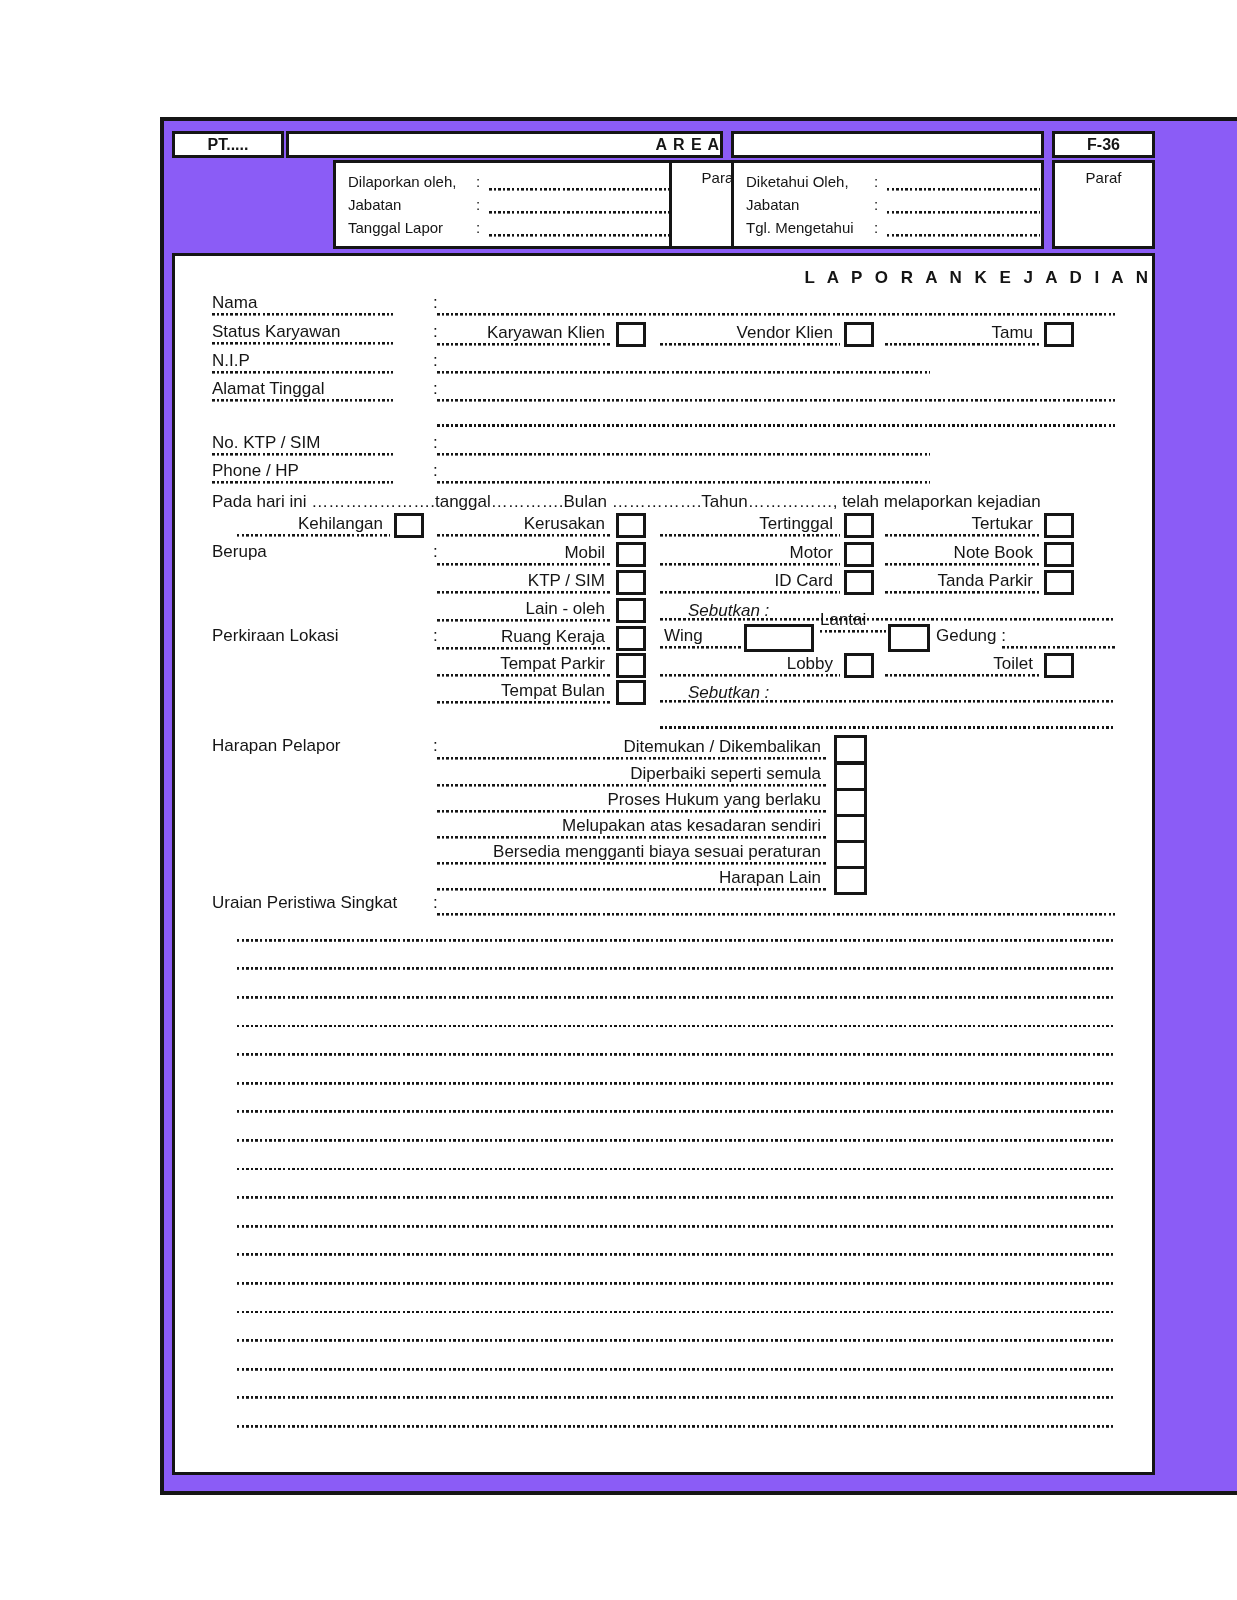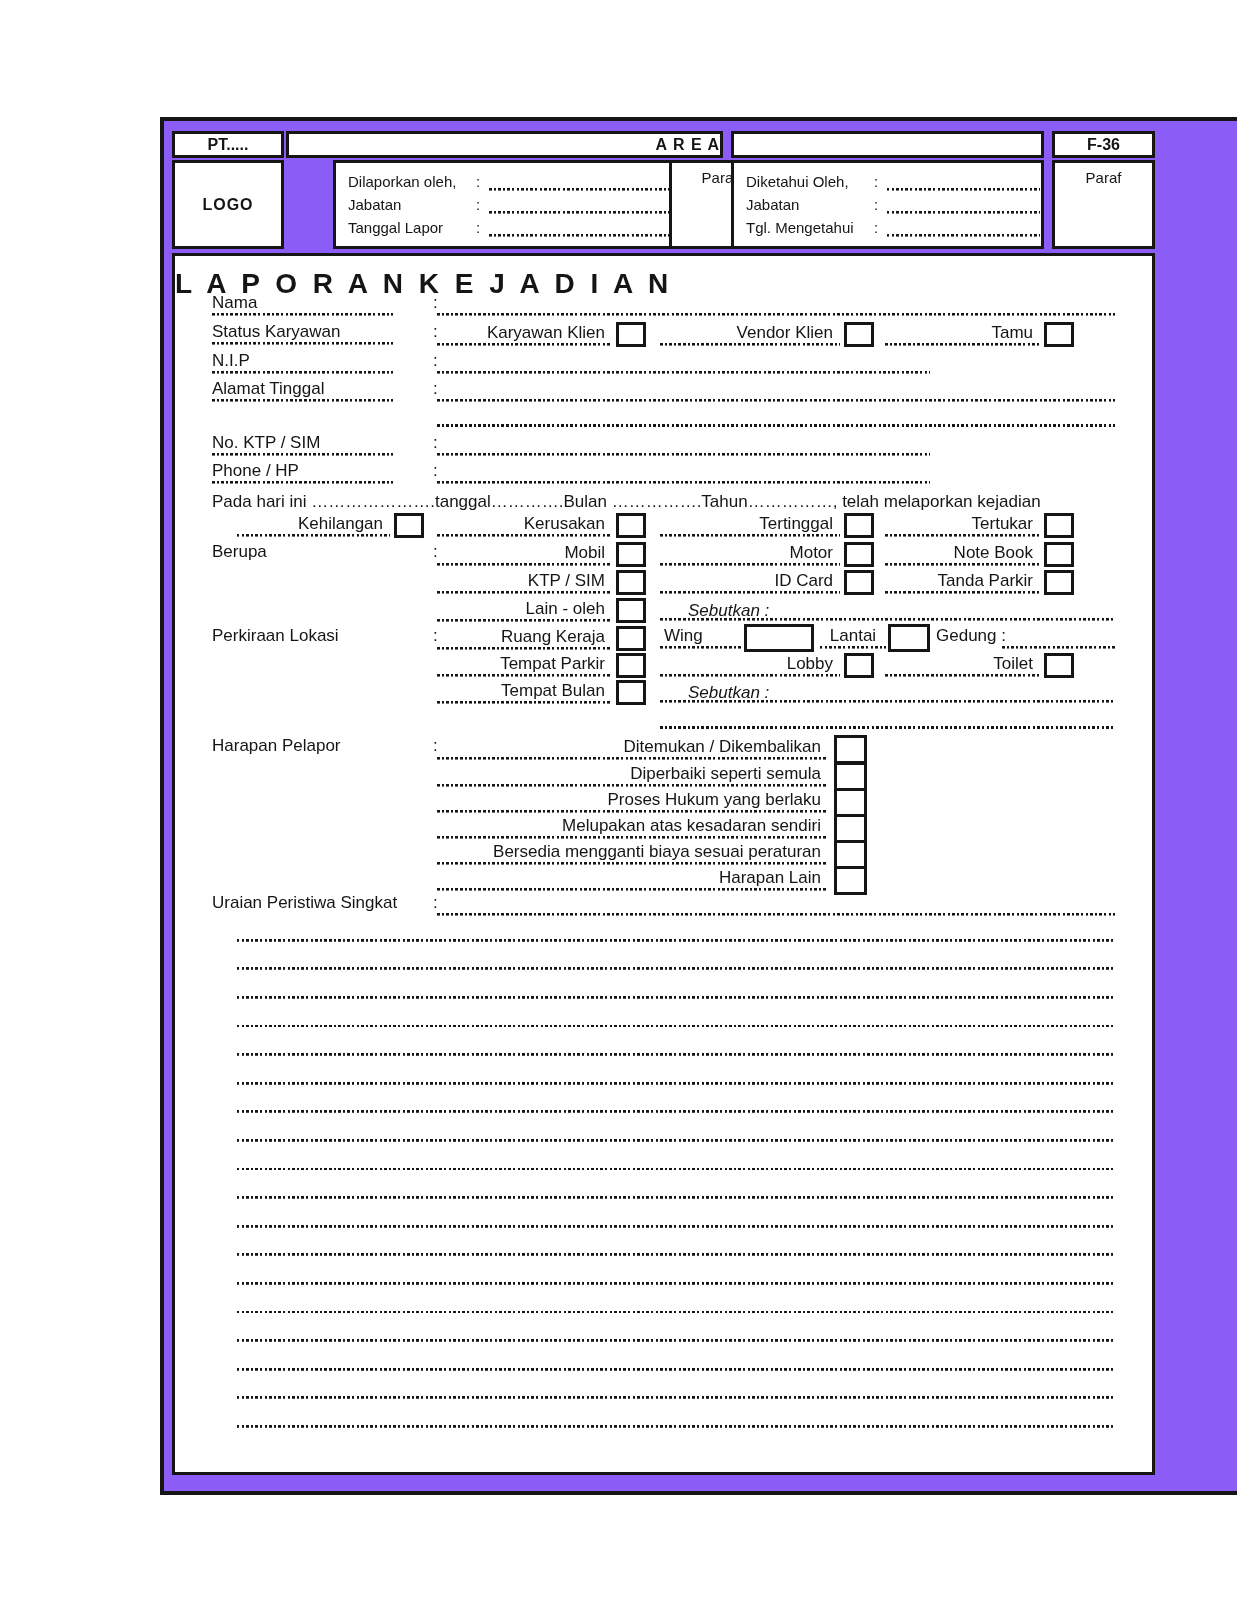--- a/index.html
+++ b/index.html
@@ -39,22 +39,22 @@
   .inforow { position:absolute; left:12px; height:20px; font-size:15px; white-space:nowrap; }
   .inforow .ilbl { position:absolute; left:0; bottom:1px; }
   .inforow .icolon { position:absolute; left:128px; bottom:1px; }
   .inforow .iline { position:absolute; left:141px; bottom:0; height:16px; }
   .rep-line { width: 180px; }
   .known-line { width: 153px; }
   .paraf-seg { position:absolute; left:333px; top:0; bottom:0; right:0; border-left:3px solid #151515; }
   .paraf-lbl { position:absolute; top:6px; left:0; right:0; text-align:center; font-size:15px; }
   
   .main-box { left: 8px; top: 132px; width: 983px; height: 1222px; }
-  .title { position:absolute; top:12px; left:0; right:0; text-align:left;
-           font-weight:bold; font-size:28px; letter-spacing:4px; white-space:nowrap; }
+  .title { position:absolute; top:12px; left:0; right:0; text-align:right;
+           font-weight:bold; font-size:17px; letter-spacing:4px; white-space:nowrap; }
   .row { position:absolute; left:37px; right:30px; height:20px; font-size:17px; white-space:nowrap; }
   .lbl { position:absolute; left:0; bottom:0; width:181px; padding-bottom:3px; }
   .u { background-image: repeating-linear-gradient(90deg, #151515 0 2.5px, rgba(0,0,0,0) 2.5px 4.6px);
        background-position: left bottom; background-size: 100% 2.6px; background-repeat: no-repeat; }
   .colon { position:absolute; left:221px; bottom:3px; }
   .val { position:absolute; bottom:0; height:20px; }
   .grp { position:absolute; bottom:-3px; height:27px; }
   .optline { position:absolute; left:0; bottom:2px; padding-bottom:3px; padding-right:7px; text-align:right; }
   .cb { position:absolute; right:0; bottom:1px; width:30px; height:25px; border:3px solid #151515; background:#fff; }
   .cb.lg { width:33px; height:29px; bottom:-2px; }
@@ -76,23 +76,20 @@
       <span class="hbx-txt">PT.....</span>
     </div>
     <div class="bx area-box">
       <span class="hbx-txt">A R E A</span>
     </div>
     <div class="bx blank-box"></div>
     <div class="bx f36-box">
       <span class="hbx-txt">F-36</span>
     </div>
 
-    <div class="bx logo-box">
-      <span class="logo-txt">LOGO</span>
-    </div>
 
     <div class="bx rep-box">
       <div class="inforow" style="top:8px">
         <span class="ilbl">Dilaporkan oleh,</span>
         <span class="icolon">:</span>
         <span class="iline dotbg rep-line"></span>
       </div>
       <div class="inforow" style="top:31px">
         <span class="ilbl">Jabatan</span>
         <span class="icolon">:</span>
@@ -246,21 +243,21 @@
 
       <div class="row" style="top:373px">
         <span class="lbl">Perkiraan Lokasi</span>
         <span class="colon">:</span>
         <span class="grp" style="left:225px;width:209px">
           <span class="optline u" style="width:175px">Ruang Keraja</span>
           <span class="cb"></span>
         </span>
         <span class="val u" style="left:448px;width:82px;padding-left:4px;padding-bottom:3px;height:auto;bottom:0">Wing</span>
         <span class="inp" style="left:532px;width:70px"></span>
-        <span class="val u" style="left:608px;width:66px;text-align:center;padding-bottom:3px;height:auto;bottom:0">Lantai</span>
+        <span class="val u" style="left:608px;width:66px;text-align:left;padding-bottom:3px;height:auto;bottom:16px">Lantai</span>
         <span class="inp" style="left:676px;width:42px"></span>
         <span class="val" style="left:724px;padding-bottom:3px;height:auto;bottom:0">Gedung :</span>
         <span class="val u" style="left:790px;width:113px"></span>
       </div>
 
       <div class="row" style="top:400px">
         <span class="grp" style="left:225px;width:209px">
           <span class="optline u" style="width:175px">Tempat Parkir</span>
           <span class="cb"></span>
         </span>

